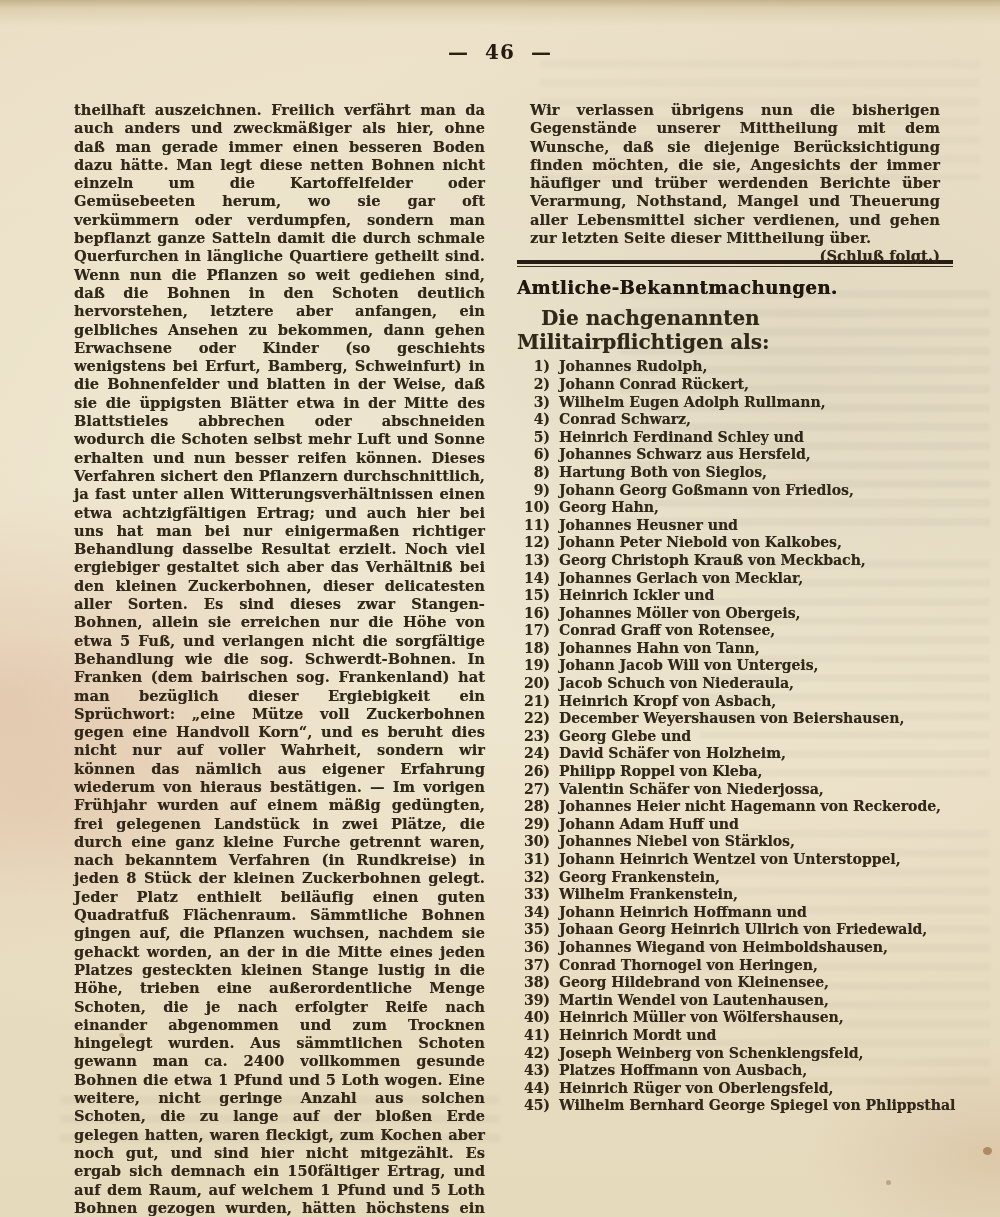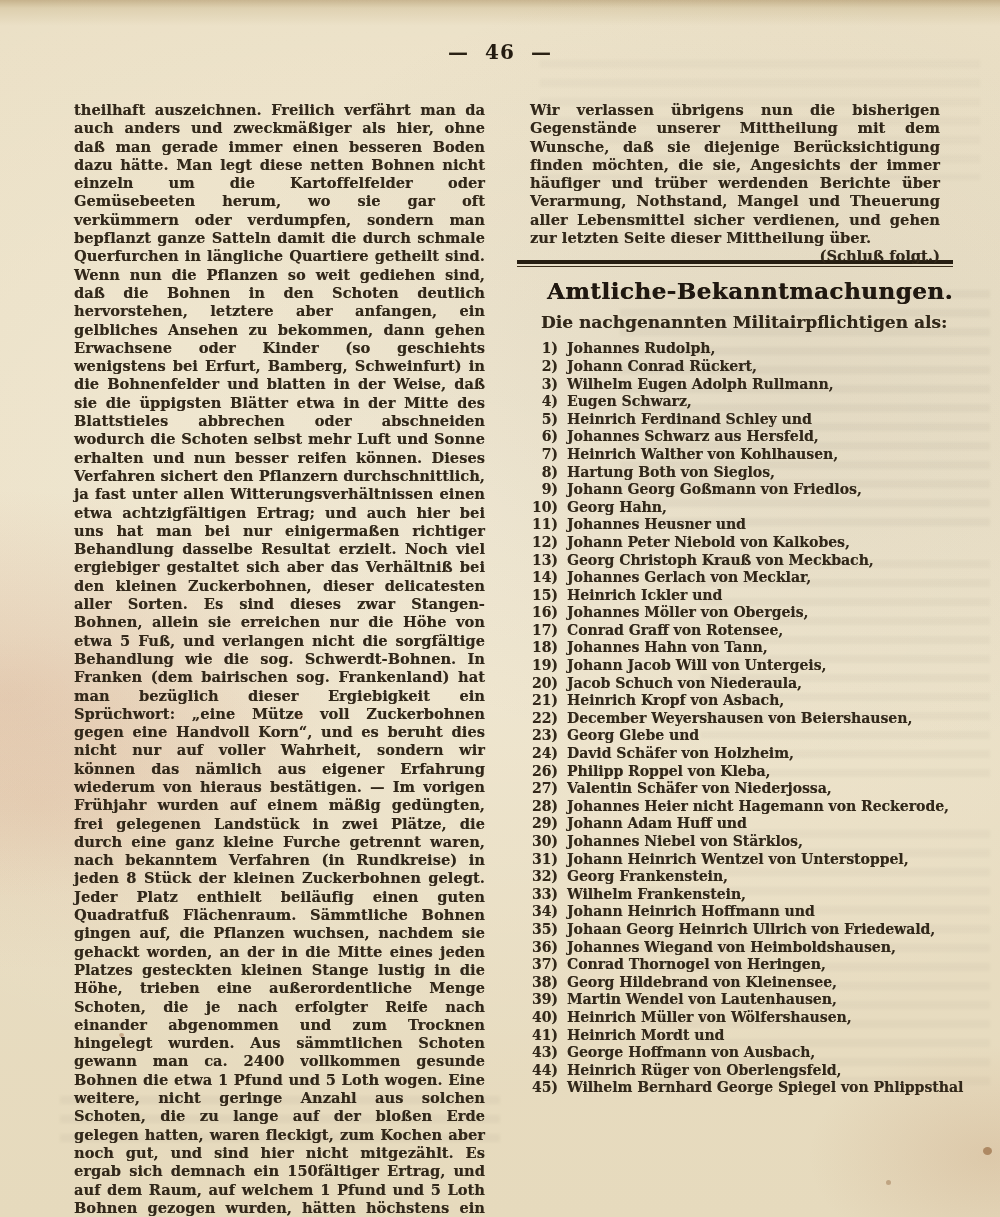--- a/index.html
+++ b/index.html
@@ -57,30 +57,30 @@
   }
   .footnote .fmark{padding-left:22px;padding-right:6px;}
 
   .closing-note{float:right;font-weight:bold;}
 
   .double-rule{margin:12px 0 6px 0;}
   .double-rule .thick{border-top:4.5px solid #261e12;}
   .double-rule .thin{border-top:1.5px solid #3a2e1c;margin-top:2px;}
 
   .section-title{
-    font-size:23px;font-weight:bold;text-align:right;color:#201810;
+    font-size:18px;font-weight:bold;text-align:left;color:#201810;
     margin:10px 0 8px 0;letter-spacing:0.5px;text-shadow:0.4px 0 0 #201810;
   }
 
   .list-intro{
-    font-weight:bold;font-size:17px;margin:6px 0 4px 0;text-indent:24px;
+    font-weight:bold;font-size:20px;margin:6px 0 4px 0;text-indent:24px;
     text-shadow:0.2px 0 0 rgba(50,40,26,.55);
   }
 
-  .conscript-list{list-style:none;margin:8px;padding:0;}
+  .conscript-list{list-style:none;margin:0;padding:0;}
   .conscript-list li{
     font-weight:bold;font-size:14px;line-height:17.6px;white-space:nowrap;
     text-shadow:0.2px 0 0 rgba(50,40,26,.5);
   }
   .item-num{display:inline-block;min-width:33px;text-align:right;margin-right:9px;}
 </style>
 </head>
 <body>
 
 <div class="page">
@@ -120,27 +120,26 @@
     <p class="list-intro">Die nachgenannten Militairpflichtigen als:</p>
 
     <ol class="conscript-list">
 
         <li><span class="item-num">1)</span><span>Johannes Rudolph,</span></li>
 
         <li><span class="item-num">2)</span><span>Johann Conrad Rückert,</span></li>
 
         <li><span class="item-num">3)</span><span>Wilhelm Eugen Adolph Rullmann,</span></li>
 
-        <li><span class="item-num">4)</span><span>Eugen Schwarz,</span></li>
+        <li><span class="item-num">4)</span><span>Conrad Schwarz,</span></li>
 
         <li><span class="item-num">5)</span><span>Heinrich Ferdinand Schley und</span></li>
 
         <li><span class="item-num">6)</span><span>Johannes Schwarz aus Hersfeld,</span></li>
 
-        <li><span class="item-num">7)</span><span>Heinrich Walther von Kohlhausen,</span></li>
 
         <li><span class="item-num">8)</span><span>Hartung Both von Sieglos,</span></li>
 
         <li><span class="item-num">9)</span><span>Johann Georg Goßmann von Friedlos,</span></li>
 
         <li><span class="item-num">10)</span><span>Georg Hahn,</span></li>
 
         <li><span class="item-num">11)</span><span>Johannes Heusner und</span></li>
 
         <li><span class="item-num">12)</span><span>Johann Peter Niebold von Kalkobes,</span></li>
@@ -195,22 +194,23 @@
         <li><span class="item-num">37)</span><span>Conrad Thornogel von Heringen,</span></li>
 
         <li><span class="item-num">38)</span><span>Georg Hildebrand von Kleinensee,</span></li>
 
         <li><span class="item-num">39)</span><span>Martin Wendel von Lautenhausen,</span></li>
 
         <li><span class="item-num">40)</span><span>Heinrich Müller von Wölfershausen,</span></li>
 
         <li><span class="item-num">41)</span><span>Heinrich Mordt und</span></li>
 
-
-        <li><span class="item-num">43)</span><span>George Hoffmann von Ausbach,</span></li>
+        <li><span class="item-num">42)</span><span>Joseph Weinberg von Schenklengsfeld,</span></li>
+
+        <li><span class="item-num">43)</span><span>Platzes Hoffmann von Ausbach,</span></li>
 
         <li><span class="item-num">44)</span><span>Heinrich Rüger von Oberlengsfeld,</span></li>
 
         <li><span class="item-num">45)</span><span>Wilhelm Bernhard George Spiegel von Phlippsthal</span></li>
       </ol>
   </div>
 
 </div>
 
 </body></html>

